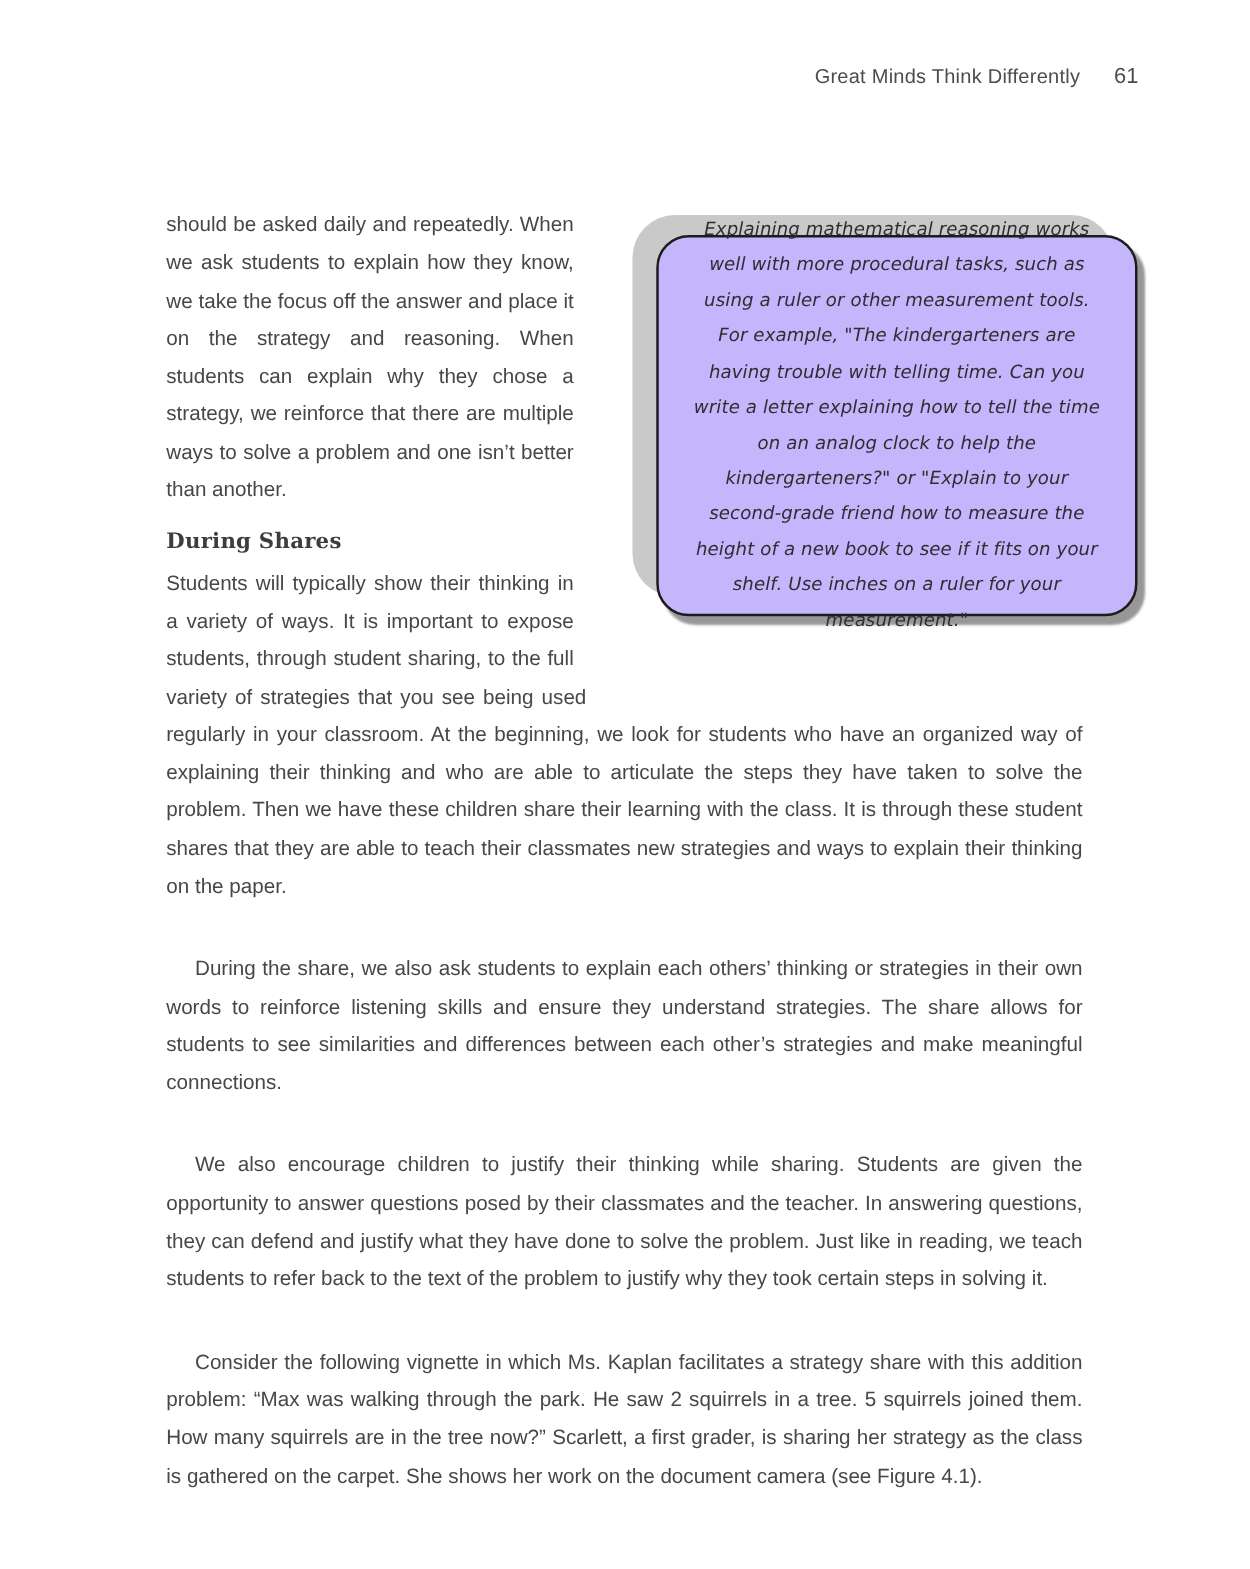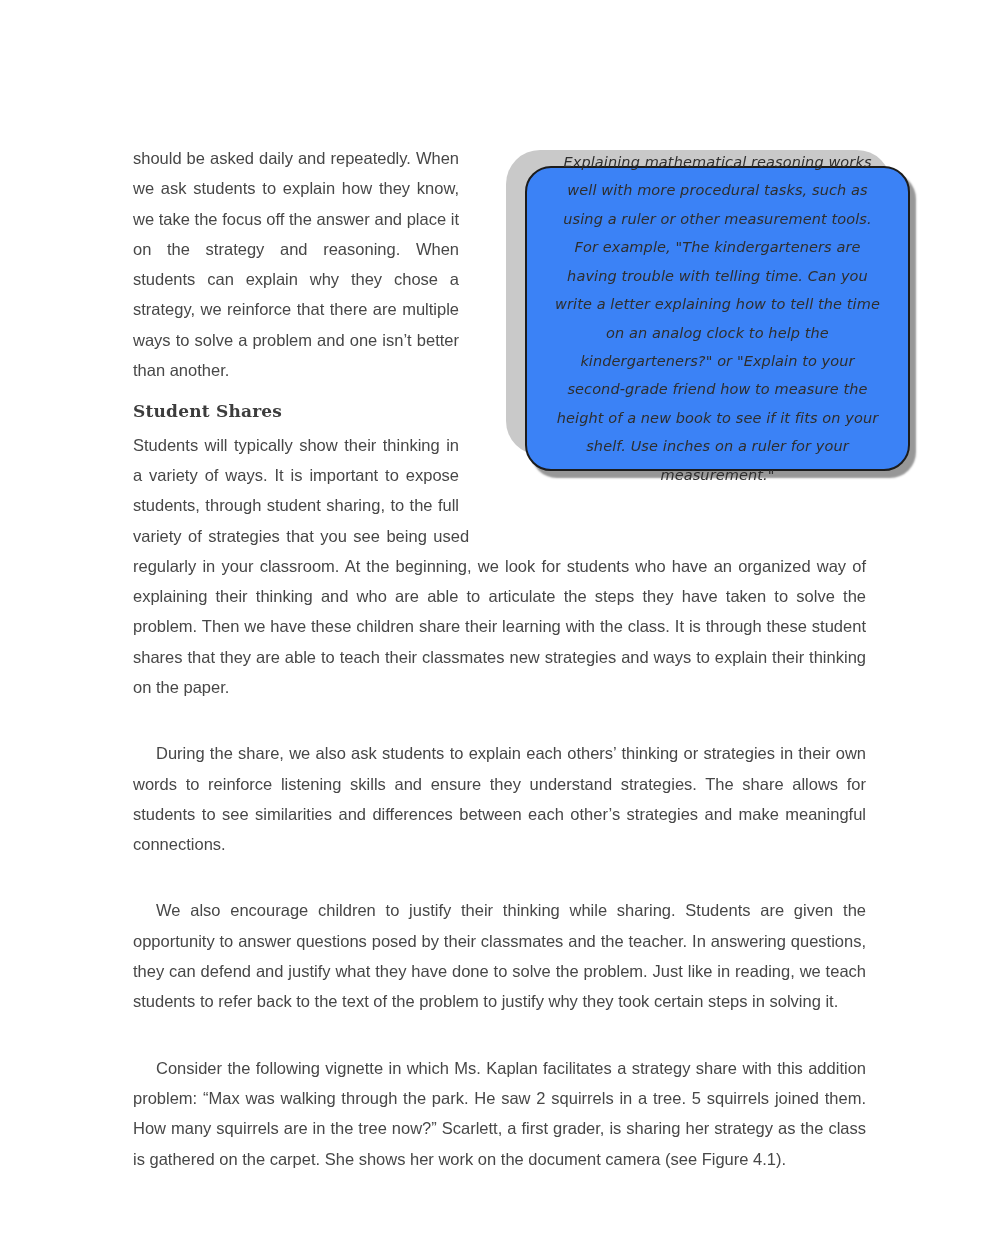--- a/index.html
+++ b/index.html
@@ -43,21 +43,21 @@
     position:relative;
   }
   .callout-gray {
     position:absolute; top:-16px; left:-19px;
     width:100%; height:100%;
     background:#c9c9c9;
     border-radius:34px;
   }
   .callout-box {
     position:absolute; top:0; left:0; right:0; bottom:0;
-    background:#3b82f6;
+    background:#c4b5fd;
     border:2.5px solid #1c1c1c;
     border-radius:26px;
     box-shadow:6px 7px 2px #979797;
     display:flex; align-items:center; justify-content:flex-end;
     padding:16px 28px;
     box-sizing:border-box;
   }
   .callout-text {
     font-family:"DejaVu Sans", sans-serif;
     font-style:italic;
@@ -80,33 +80,37 @@
   }
 
   .article p { margin:0; }
   .article p.indent { text-indent:23px;margin-top:36px; }
 </style>
 </head>
 <body>
 
 <div class="page">
 
+  <div class="running-head-row">
+    <span>Great Minds Think Differently</span>
+    <span class="page-number">61</span>
+  </div>
 
   <div class="article">
 
     <div class="callout-float">
       <div class="callout-gray"></div>
       <div class="callout-box">
         <div class="callout-text">Explaining mathematical reasoning works well with more procedural tasks, such as using a ruler or other measurement tools. For example, "The kindergarteners are having trouble with telling time. Can you write a letter explaining how to tell the time on an analog clock to help the kindergarteners?" or "Explain to your second-grade friend how to measure the height of a new book to see if it fits on your shelf. Use inches on a ruler for your measurement."</div>
       </div>
     </div>
 
     <p>should be asked daily and repeatedly. When we ask students to explain how they know, we take the focus off the answer and place it on the strategy and reasoning. When students can explain why they chose a strategy, we reinforce that there are multiple ways to solve a problem and one isn’t better than another.</p>
 
-    <h3 class="section-heading">Student Shares</h3>
+    <h3 class="section-heading">During Shares</h3>
 
     <p>Students will typically show their thinking in a variety of ways. It is important to expose students, through student sharing, to the full variety of strategies that you see being used regularly in your classroom. At the beginning, we look for students who have an organized way of explaining their thinking and who are able to articulate the steps they have taken to solve the problem. Then we have these children share their learning with the class. It is through these student shares that they are able to teach their classmates new strategies and ways to explain their thinking on the paper.</p>
     <p class="indent">During the share, we also ask students to explain each others’ thinking or strategies in their own words to reinforce listening skills and ensure they understand strategies. The share allows for students to see similarities and differences between each other’s strategies and make meaningful connections.</p>
     <p class="indent">We also encourage children to justify their thinking while sharing. Students are given the opportunity to answer questions posed by their classmates and the teacher. In answering questions, they can defend and justify what they have done to solve the problem. Just like in reading, we teach students to refer back to the text of the problem to justify why they took certain steps in solving it.</p>
     <p class="indent">Consider the following vignette in which Ms. Kaplan facilitates a strategy share with this addition problem: “Max was walking through the park. He saw 2 squirrels in a tree. 5 squirrels joined them. How many squirrels are in the tree now?” Scarlett, a first grader, is sharing her strategy as the class is gathered on the carpet. She shows her work on the document camera (see Figure 4.1).</p>
 
   </div>
 
 </div>
 

